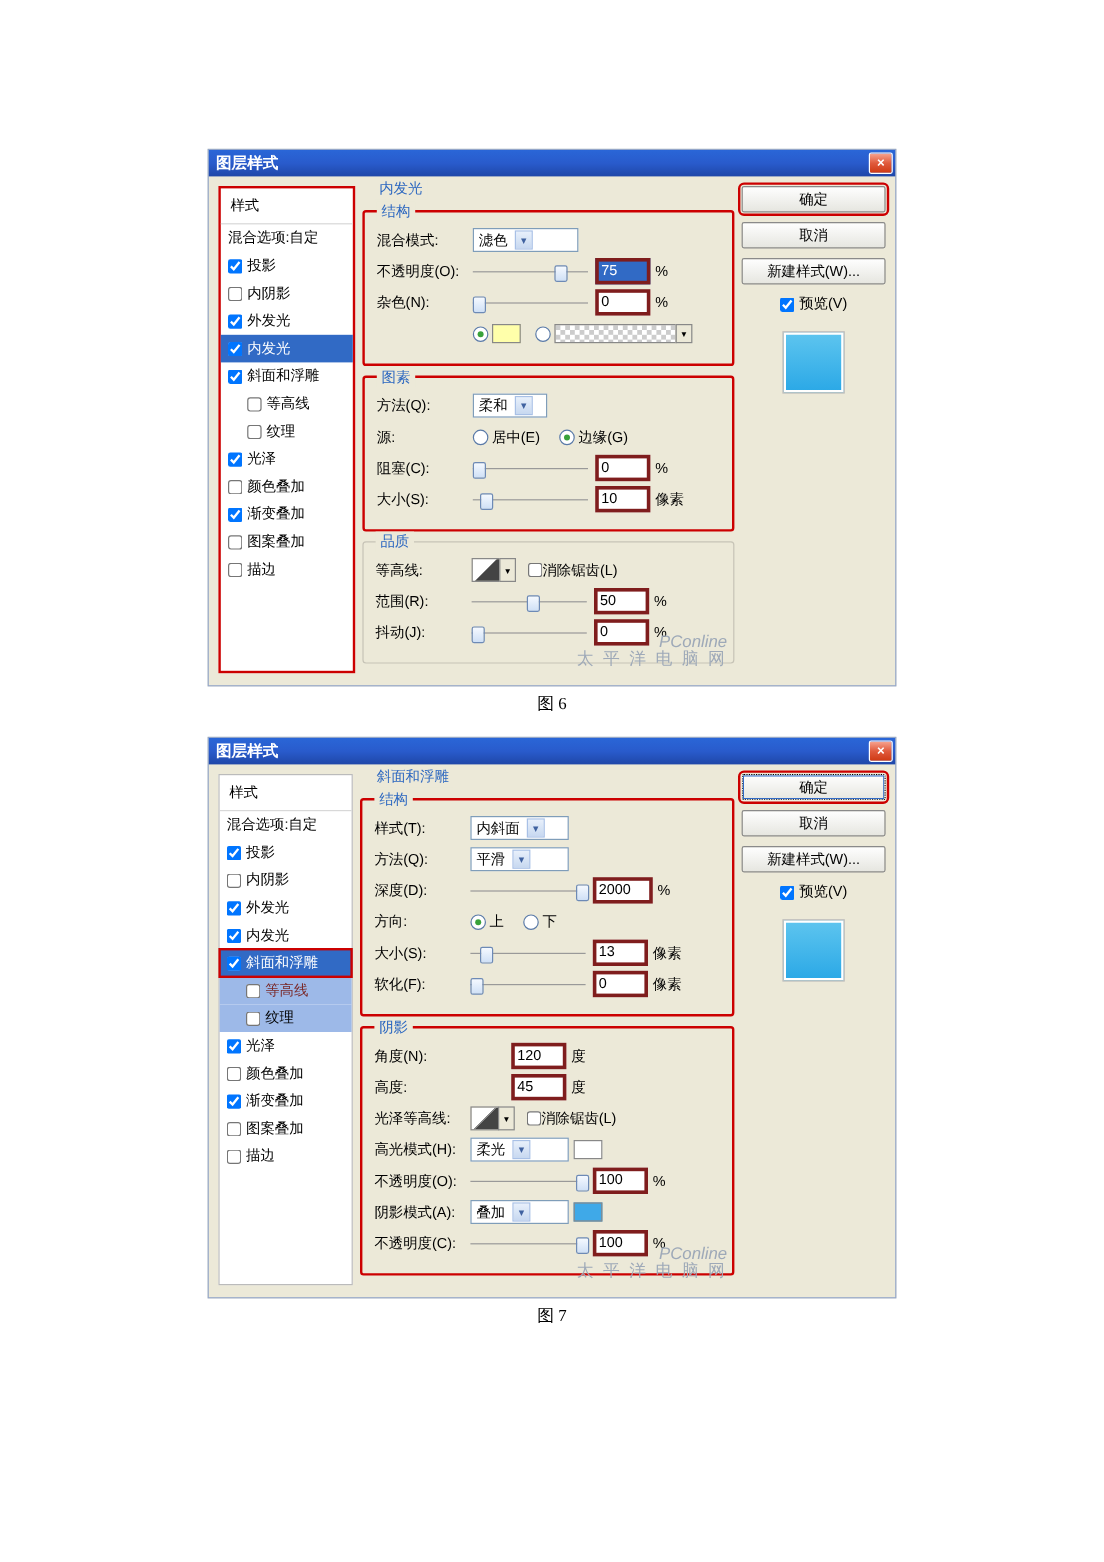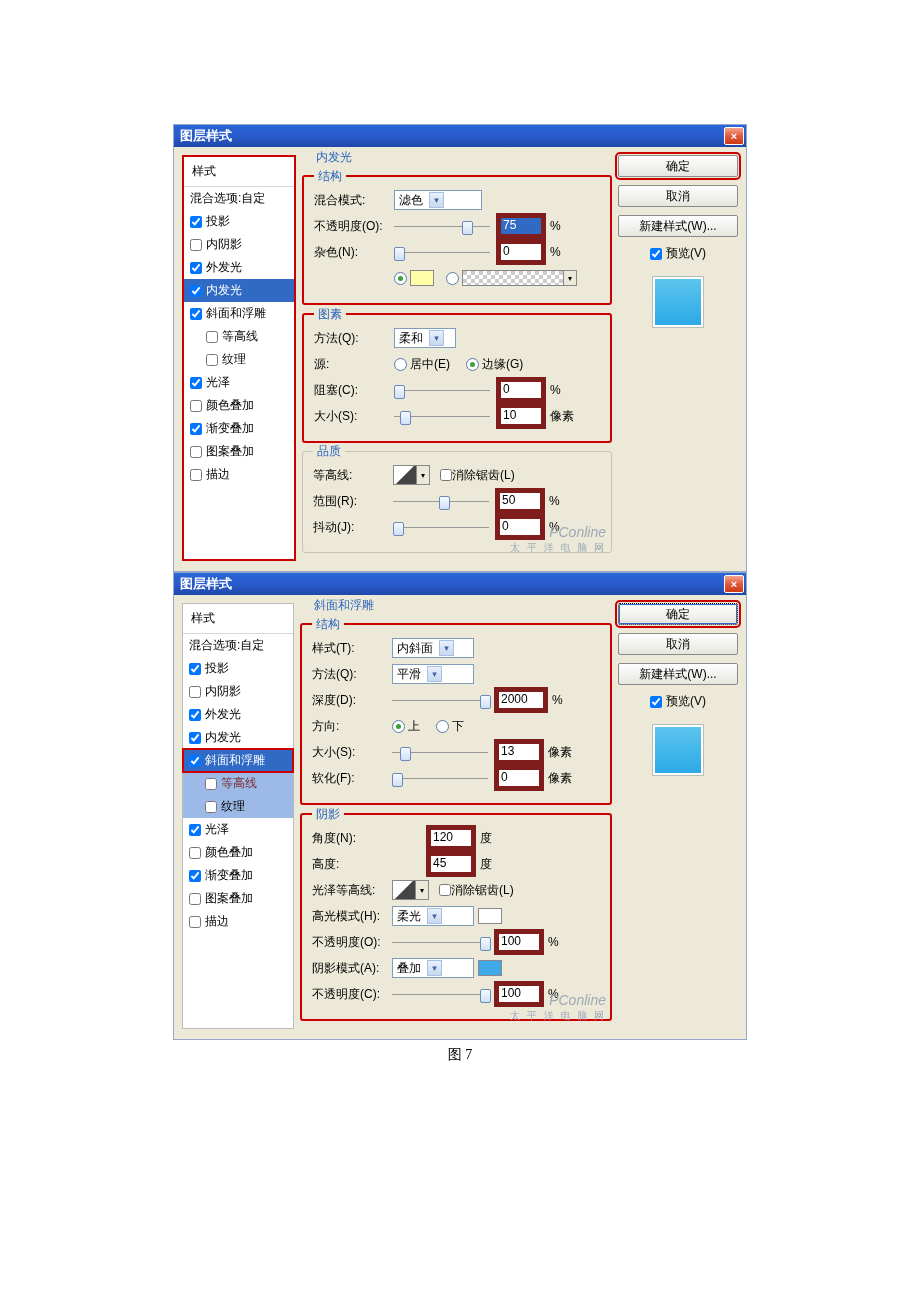--- a/index.html
+++ b/index.html
@@ -17,21 +17,21 @@
   .siderow.sub.texsel{background:#9db9e8}
   input[type=checkbox]{width:12px;height:12px;margin:0}
   .main{flex:1;position:relative}
   .fieldset{border:1px solid #c6c3b6;border-radius:3px;margin:0 0 8px 0;padding:8px 10px 10px 10px;position:relative}
   .fieldset.red{border:2px solid #cc0000}
   .legend{position:absolute;top:-9px;left:10px;background:#ece9d8;padding:0 4px;color:#2a66c0;font-size:12px}
   .frow{display:flex;align-items:center;margin:4px 0;height:22px}
   .lbl{width:74px;margin-right:6px}
   .selbox{height:18px;border:1px solid #7f9db9;background:#fff;display:flex;align-items:center;padding:0 4px;position:relative}
   .selbox .arrow{width:13px;height:14px;margin-left:6px;border:1px solid #a8c0e6;background:linear-gradient(to bottom,#e8f0fb,#c7d8f0);display:flex;align-items:center;justify-content:center;color:#4062a0;font-size:9px}
-  .numinput{width:36px;height:16px;border:5px solid #7f1d1d;background:#fff;padding:0 2px;font-size:12px;text-align:left}
+  .numinput{width:36px;height:16px;border:3px solid #7f1d1d;background:#fff;padding:0 2px;font-size:12px;text-align:left}
   .numinput.sel{background:#316ac5;color:#fff}
   .unit{margin-left:4px}
   .slider{position:relative;height:14px;display:flex;align-items:center}
   .track{height:1px;background:#999;position:relative}
   .thumb{position:absolute;top:-5px;width:9px;height:12px;background:linear-gradient(to bottom,#f5f9ff,#cfe0f6);border:1px solid #6d8ab6;border-radius:2px}
   .radio{width:11px;height:11px;border:1px solid #5a7aa8;border-radius:50%;background:#fff;display:inline-flex;align-items:center;justify-content:center;margin-right:3px}
   .radio.on::after{content:"";width:5px;height:5px;background:#39a23a;border-radius:50%}
   .swatch{width:22px;height:14px;border:1px solid #888;display:inline-block}
   .gradbox{width:100px;height:14px;border:1px solid #888;background:repeating-conic-gradient(#fff 0 25%,#ccc 0 50%) 0 0/8px 8px}
   .gradarrow{width:12px;height:14px;border:1px solid #888;background:#ece9d8;display:inline-flex;align-items:center;justify-content:center;font-size:8px;margin-left:-1px}
@@ -39,21 +39,21 @@
   .ctarrow{width:12px;height:18px;border:1px solid #888;background:#ece9d8;display:inline-flex;align-items:center;justify-content:center;font-size:8px;margin-left:-1px}
   .angle{width:28px;height:28px;border:1px solid #888;border-radius:50%;background:#fff;position:relative;display:inline-block}
   .angle::after{content:"+";position:absolute;left:8px;top:4px;font-size:10px;color:#666}
   .rcol{width:120px;display:flex;flex-direction:column;align-items:stretch;gap:8px}
   .btn{height:20px;border:1px solid #8a8a8a;background:linear-gradient(to bottom,#fefefe,#e6e6e0);border-radius:2px;display:flex;align-items:center;justify-content:center;font-size:12px;cursor:default}
   .btn.redframe{outline:2px solid #cc0000;outline-offset:1px}
   .btn.focus{border:1px dotted #000;box-shadow:inset 0 0 0 1px #316ac5}
   .chkrow{display:flex;align-items:center;gap:4px;justify-content:center}
   .preview{width:50px;height:50px;margin:6px auto;background:linear-gradient(to bottom,#5ec5ef,#2aa8e6);border:1px solid #bbb;box-shadow:inset 0 0 0 2px #fff}
   .wm{position:absolute;right:6px;bottom:6px;color:#9ea9b8;font-style:italic;font-size:14px;pointer-events:none;text-align:right;line-height:14px}
-  .wm small{font-size:10px;font-style:normal;letter-spacing:2px}
+  .wm small{font-size:14px;font-style:normal;letter-spacing:2px}
   .redframe2{outline:2px solid #cc0000;outline-offset:-1px}
 </style>
 </head>
 <body>
 
 <div class="page">
 
 <div class="dialog">
   <div class="titlebar">
     <span>图层样式</span>
@@ -248,20 +248,21 @@
       <div class="btn">取消</div>
       <div class="btn">新建样式(W)...</div>
       <div class="chkrow">
         <input type="checkbox" checked="" style="">
         <span>预览(V)</span>
       </div>
       <div class="preview"></div>
     </div>
   </div>
 </div>
+<div class="caption">图 6</div>
 
 <div class="dialog">
   <div class="titlebar">
     <span>图层样式</span>
     <div class="closebtn">×</div>
   </div>
   <div class="body">
 
     <div class="sidebar" style="border:1px solid #bbb">
       <div class="sidehead">样式</div>

